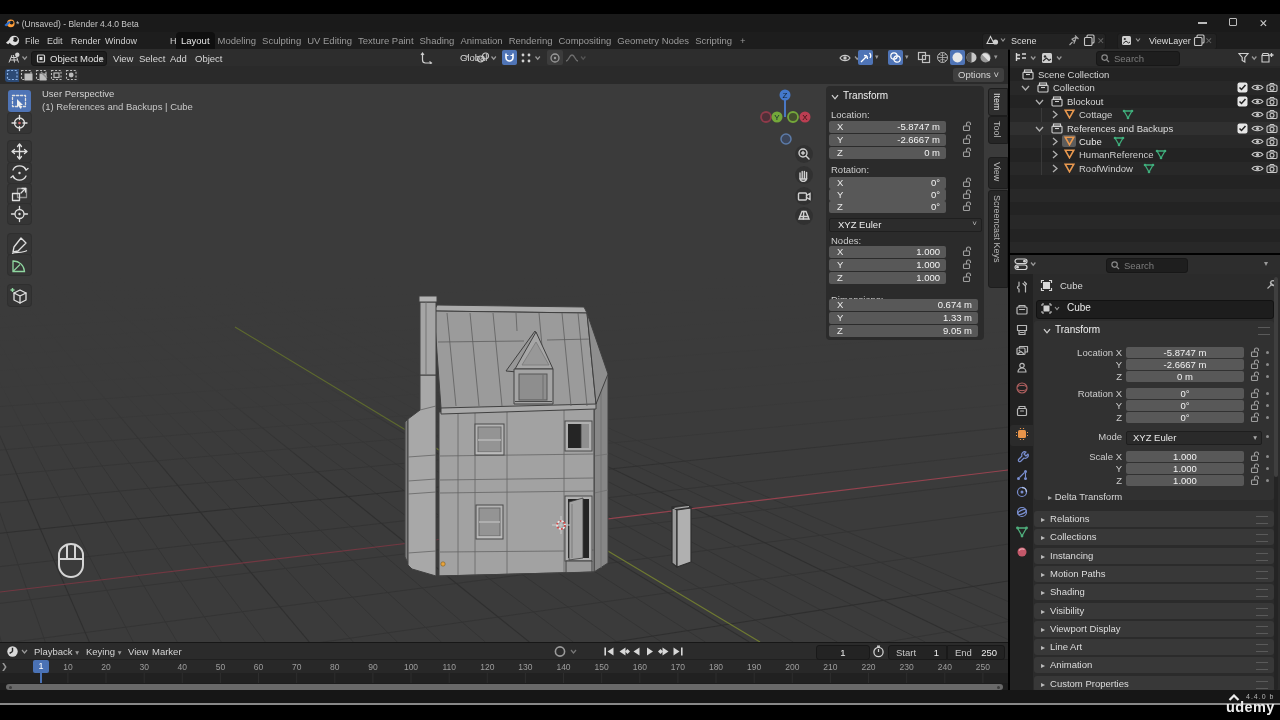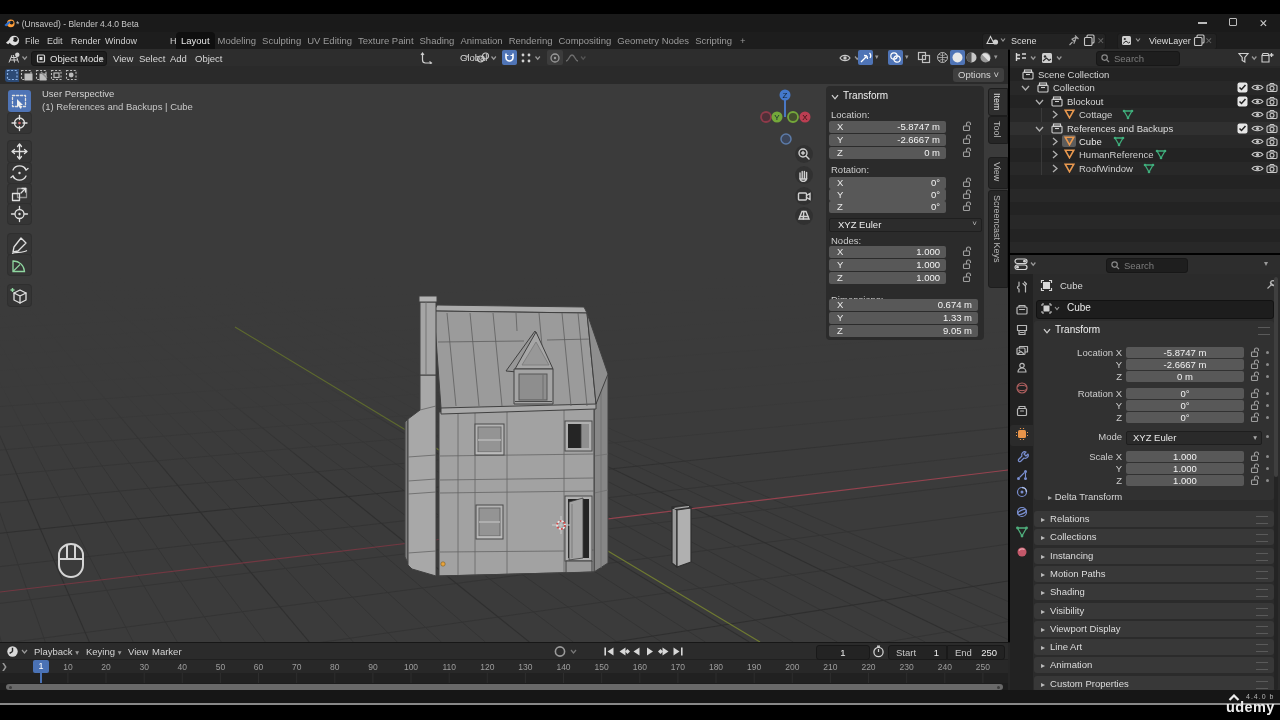--- a/index.html
+++ b/index.html
@@ -570,21 +570,21 @@
         <div style="position:absolute;left:3px;top:4px;color:#b8b8b8;font-size:9px;writing-mode:vertical-rl;white-space:nowrap;">Tool</div>
       </div>
       <div class="abs" style="left:988px;top:73px;width:18px;height:30px;background:#262626;border:1px solid #1d1d1d;border-radius:3px 0 0 3px;">
         <div style="position:absolute;left:3px;top:4px;color:#b8b8b8;font-size:9px;writing-mode:vertical-rl;white-space:nowrap;">View</div>
       </div>
       <div class="abs" style="left:988px;top:106px;width:18px;height:96px;background:#262626;border:1px solid #1d1d1d;border-radius:3px 0 0 3px;">
         <div style="position:absolute;left:3px;top:4px;color:#b8b8b8;font-size:9px;writing-mode:vertical-rl;white-space:nowrap;">Screencast Keys</div>
       </div>
   </div>
 
-  <div id="timeline" class="abs" style="left:0;top:642px;width:1008px;height:48px;background:#262626;border-top:1px solid #171717;padding-left:24px;">
+  <div id="timeline" class="abs" style="left:0;top:642px;width:1008px;height:48px;background:#262626;border-top:1px solid #171717;">
 <div class="abs" style="left:0;top:0;width:1008px;height:16px;background:#2b2b2b;border-bottom:1px solid #202020;"></div>
       <svg class="abs" style="left:6px;top:2px;" width="22" height="13" viewBox="0 0 22 13">
         <circle cx="6.5" cy="6.5" r="5.2" fill="#d9d9d9"></circle>
         <path d="M6.5 6.5 L6.5 2.8 M6.5 6.5 L3.6 8.4" stroke="#222" stroke-width="1.4" fill="none"></path>
         <path d="M16 5 l2.5 3 l2.5 -3" stroke="#999" stroke-width="1.2" fill="none"></path>
       </svg>
       <div class="abs txt" style="left:34px;top:3px;font-size:9.5px;color:#d5d5d5;">Playback <span style="font-size:7.5px;color:#999;">▾</span></div>
       <div class="abs txt" style="left:86px;top:3px;font-size:9.5px;color:#d5d5d5;">Keying <span style="font-size:7.5px;color:#999;">▾</span></div>
       <div class="abs txt" style="left:128px;top:3px;font-size:9.5px;color:#d5d5d5;">View</div>
       <div class="abs txt" style="left:152px;top:3px;font-size:9.5px;color:#d5d5d5;">Marker</div>

